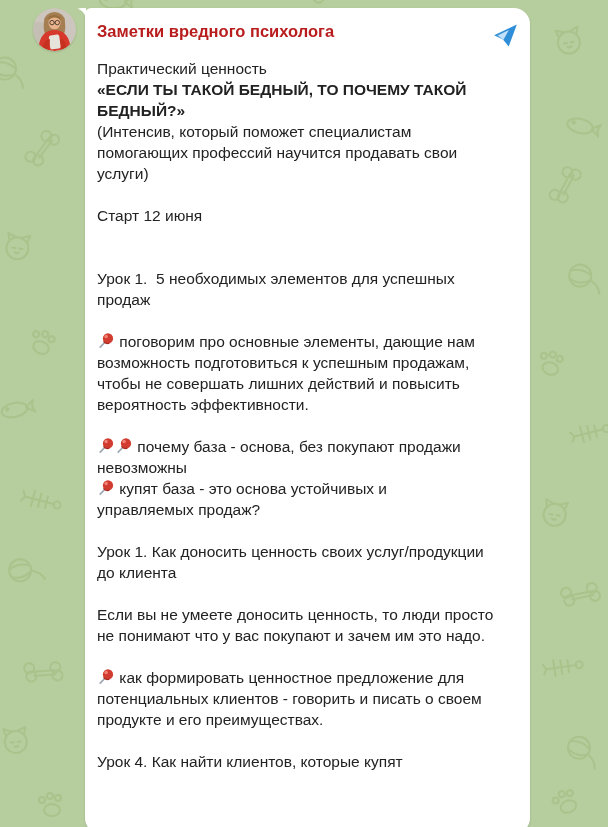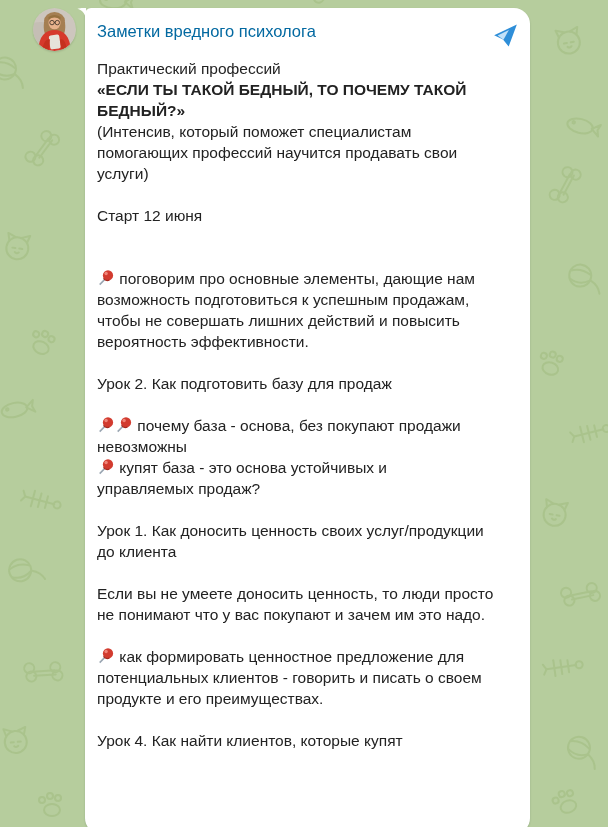--- a/index.html
+++ b/index.html
@@ -19,21 +19,21 @@
   .bubble{
     position:absolute;left:85px;top:8px;width:445px;height:826px;
     background:#ffffff;border-radius:6px 16px 16px 16px;
     box-shadow:0 1px 2px rgba(16,35,47,.18);
     padding:13px 14px 12px 12px;box-sizing:border-box;
   }
   .tail{position:absolute;left:-8px;top:0;}
 
   .bubble-head{display:flex;justify-content:space-between;align-items:flex-start;margin-bottom:6px;}
   .channel{
-    color:#0369a1;font-weight:normal;font-size:16.5px;line-height:20px;cursor:pointer;
+    color:#b91c1c;font-weight:bold;font-size:16.5px;line-height:20px;cursor:pointer;
   }
   .plane{flex:0 0 auto;margin-top:2px;margin-right:-2px;cursor:pointer;}
 
   .body{
     font-size:15.5px;line-height:21px;color:#222222;
     white-space:pre-wrap;word-wrap:break-word;
   }
   .block{margin:0 0 21px 0;}
   .block.gap2{margin-bottom:42px;}
   .block:last-child{margin-bottom:0;}
@@ -145,34 +145,35 @@
     <div class="bubble-head">
       <span class="channel">Заметки вредного психолога</span>
       <span class="plane">
         <svg viewBox="0 0 26 26" width="25" height="25" aria-hidden="true">
           <polygon points="1.2,12.8 24.8,1.6 16.3,24.5 10.4,17.2" fill="#2e8ed8"></polygon>
           <polygon points="4.8,13.1 16.5,7.4 10.9,17.4" fill="#c2e1f8"></polygon>
         </svg>
       </span>
     </div>
 
-    <div class="body"><div class="block"><span>Практический профессий
+    <div class="body"><div class="block"><span>Практический ценность
 </span><span class="bold">«ЕСЛИ ТЫ ТАКОЙ БЕДНЫЙ, ТО ПОЧЕМУ ТАКОЙ
 БЕДНЫЙ?»</span><span>
 (Интенсив, который поможет специалистам
 помогающих профессий научится продавать свои
-услуги)</span></div><div class="block gap2"><span>Старт 12 июня</span></div><div class="block"><span class="pin-icon"><svg viewBox="0 0 20 20" width="18" height="18" aria-hidden="true">
+услуги)</span></div><div class="block gap2"><span>Старт 12 июня</span></div><div class="block"><span>Урок 1.  5 необходимых элементов для успешных
+продаж</span></div><div class="block"><span class="pin-icon"><svg viewBox="0 0 20 20" width="18" height="18" aria-hidden="true">
     <line x1="3" y1="17.4" x2="9.6" y2="10.6" stroke="#9aa6b2" stroke-width="1.8"></line>
     <circle cx="12.2" cy="7.1" r="5.7" fill="#d23b2f"></circle>
     <path d="M7.2,10.5 a5.7,5.7 0 0 0 6.5,1.9" fill="none" stroke="#a52a1f" stroke-width="1.4"></path>
     <circle cx="10.1" cy="5" r="1.9" fill="#ef8579"></circle>
   </svg></span><span> поговорим про основные элементы, дающие нам
 возможность подготовиться к успешным продажам,
 чтобы не совершать лишних действий и повысить
-вероятность эффективности.</span></div><div class="block"><span>Урок 2. Как подготовить базу для продаж</span></div><div class="block"><span class="pin-icon"><svg viewBox="0 0 20 20" width="18" height="18" aria-hidden="true">
+вероятность эффективности.</span></div><div class="block"><span class="pin-icon"><svg viewBox="0 0 20 20" width="18" height="18" aria-hidden="true">
     <line x1="3" y1="17.4" x2="9.6" y2="10.6" stroke="#9aa6b2" stroke-width="1.8"></line>
     <circle cx="12.2" cy="7.1" r="5.7" fill="#d23b2f"></circle>
     <path d="M7.2,10.5 a5.7,5.7 0 0 0 6.5,1.9" fill="none" stroke="#a52a1f" stroke-width="1.4"></path>
     <circle cx="10.1" cy="5" r="1.9" fill="#ef8579"></circle>
   </svg></span><span class="pin-icon"><svg viewBox="0 0 20 20" width="18" height="18" aria-hidden="true">
     <line x1="3" y1="17.4" x2="9.6" y2="10.6" stroke="#9aa6b2" stroke-width="1.8"></line>
     <circle cx="12.2" cy="7.1" r="5.7" fill="#d23b2f"></circle>
     <path d="M7.2,10.5 a5.7,5.7 0 0 0 6.5,1.9" fill="none" stroke="#a52a1f" stroke-width="1.4"></path>
     <circle cx="10.1" cy="5" r="1.9" fill="#ef8579"></circle>
   </svg></span><span> почему база - основа, без покупают продажи

